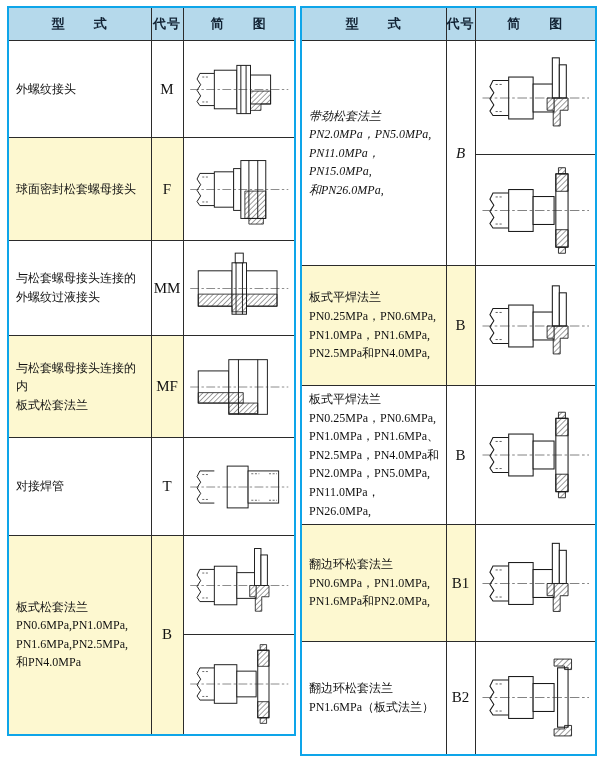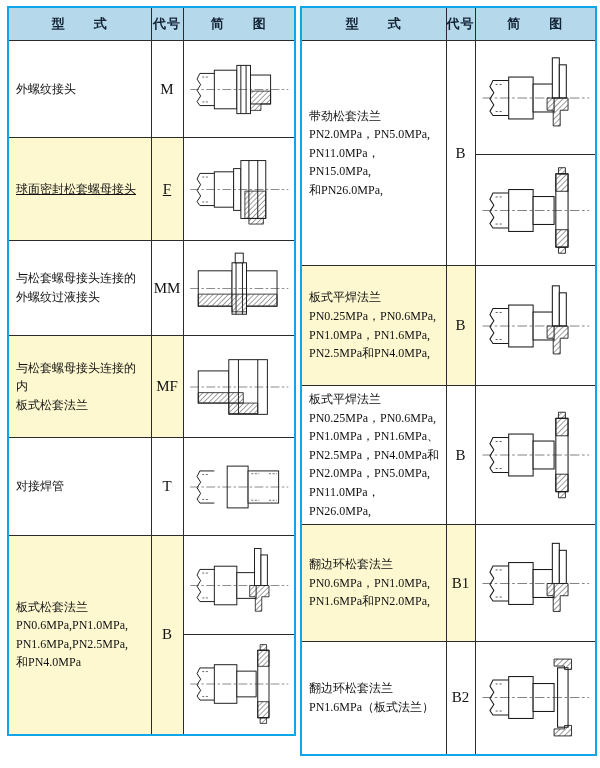--- a/index.html
+++ b/index.html
@@ -74,21 +74,21 @@
                   <rect x="34" y="26" width="28" height="48" fill="#fff" stroke="#1a1a1a" stroke-width="1.2"></rect>
                   <rect x="62" y="20" width="17" height="60" fill="#fff" stroke="#1a1a1a" stroke-width="1.2"></rect>
                   <path d="M67 20 V80 M73.5 20 V80" fill="none" stroke="#1a1a1a" stroke-width="1.2"></path>
                   <rect x="79" y="32" width="25" height="36" fill="#fff" stroke="#1a1a1a" stroke-width="1.2"></rect>
                   <path d="M79 52 H104 V68 H92 V76 H79 Z" fill="url(#hp0)" stroke="#1a1a1a" stroke-width="1"></path>
                   <path d="M4 50 H126" stroke="#333" stroke-width="0.7" stroke-dasharray="11 3 3 3" fill="none"></path>
                 </svg>
               </div>
             </td>
       </tr>
-      <tr style="height:103px;text-decoration:underline;">
+      <tr style="height:103px;">
         <td class="type hl">球面密封松套螺母接头</td>
         <td class="code hl">F</td>
         <td class="diag">
           <div class="diag-box" style="height:91px">
                 <svg viewBox="0 0 130 100" preserveAspectRatio="xMidYMid meet">
                   <defs>
                     <pattern id="hp1" width="4.5" height="4.5" patternUnits="userSpaceOnUse" patternTransform="rotate(45)">
                       <line x1="0" y1="0" x2="0" y2="4.5" stroke="#2a2a2a" stroke-width="1.1"></line>
                     </pattern>
                   </defs>
@@ -228,21 +228,21 @@
           <col style="width:145px">
           <col style="width:29px">
           <col style="width:121px">
         </colgroup>
       <tbody>
           <tr>
         <th>型　　式</th>
         <th>代号</th>
         <th>简　　图</th>
       </tr>
-      <tr style="height:114px;">
+      <tr style="height:114px;font-style:italic;">
         <td class="type" rowspan="2">带劲松套法兰
 PN2.0MPa，PN5.0MPa,
 PN11.0MPa，PN15.0MPa,
 和PN26.0MPa,</td>
         <td class="code" rowspan="2">B</td>
         <td class="diag">
           <div class="diag-box" style="height:102px">
                 <svg viewBox="0 0 130 100" preserveAspectRatio="xMidYMid meet">
                   <defs>
                     <pattern id="hp7" width="4.5" height="4.5" patternUnits="userSpaceOnUse" patternTransform="rotate(45)">

